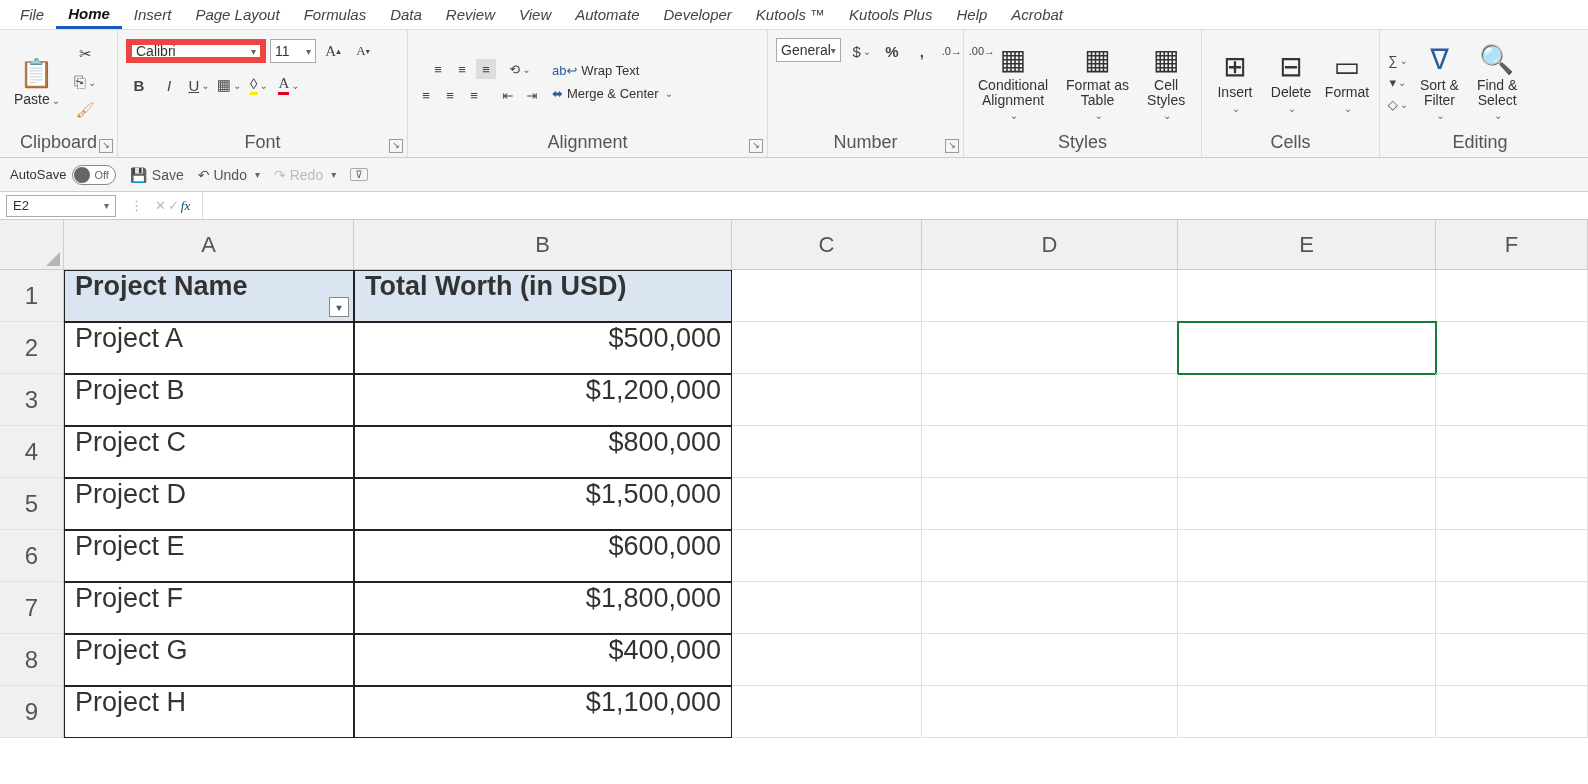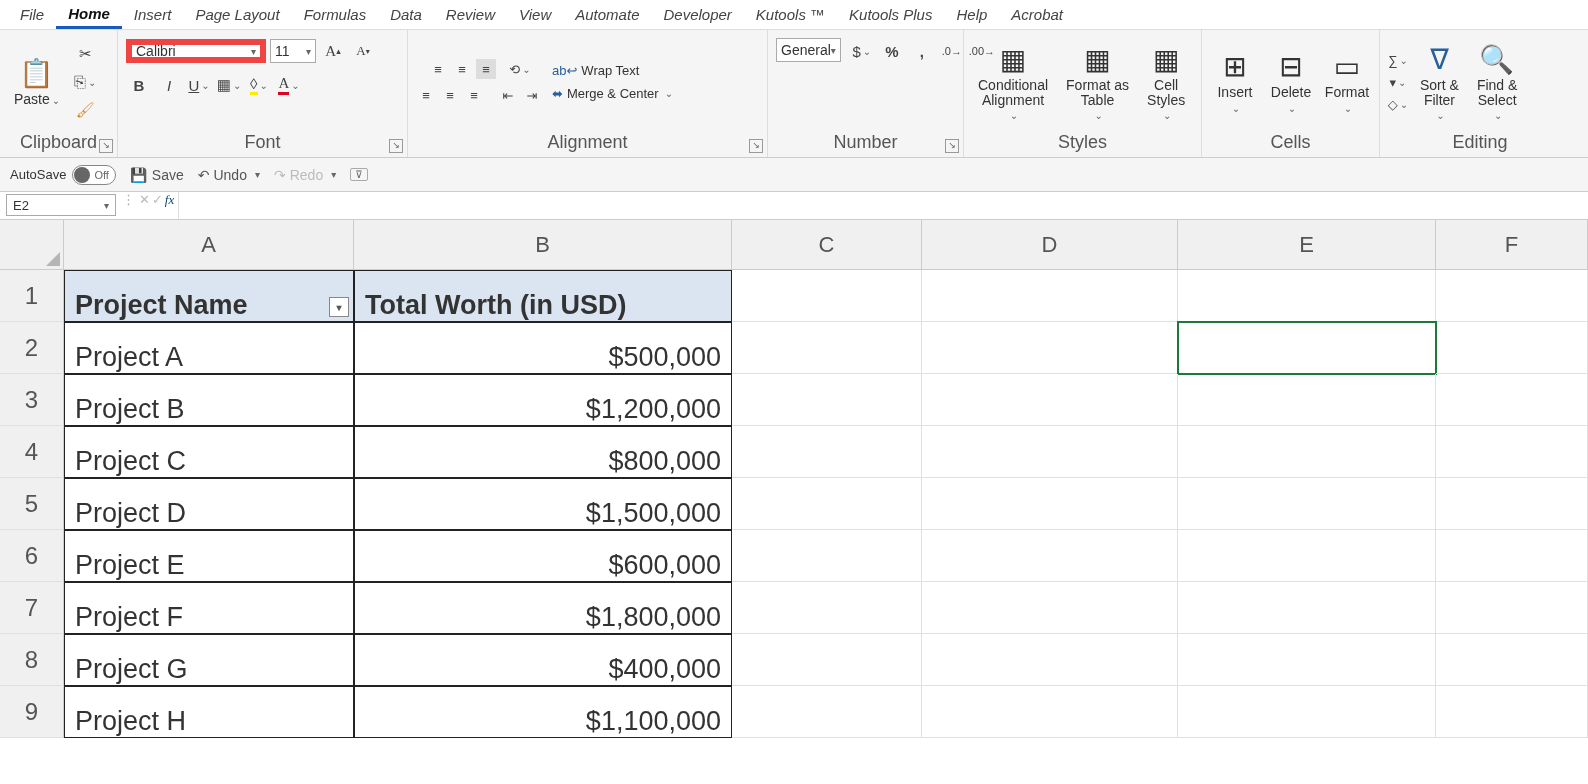--- a/index.html
+++ b/index.html
@@ -36,33 +36,33 @@
 
 .qat { display:flex; align-items:center; gap:14px; padding: 4px 10px; background:#f5f5f5; border-bottom:1px solid #ccc; height:34px; }
 .autosave { display:flex; align-items:center; gap:6px; font-size:13px; }
 .toggle { width:44px; height:20px; border:1px solid #888; border-radius:10px; background:#fff; display:flex; align-items:center; padding:1px; }
 .toggle-knob { width:16px; height:16px; border-radius:50%; background:#666; }
 .toggle-label { font-size:11px; color:#666; margin-left:4px; }
 .qat-btn { display:flex; align-items:center; gap:4px; font-size:14px; color:#555; }
 .qat-btn.disabled { color:#bbb; }
 
 
-.formula-bar { display:flex; align-items:flex-start; border-bottom:1px solid #ccc; height:28px; background:#fff; }
+.formula-bar { display:flex; align-items:center; border-bottom:1px solid #ccc; height:28px; background:#fff;gap:8px; }
 .name-box { width:110px; border:1px solid #aaa; margin:2px 6px; height:22px; font-size:13px; padding:1px 6px; display:flex; align-items:center; justify-content:space-between; }
 .fb-icons { display:flex; gap:2px; color:#bbb; font-size:13px; padding:0 4px; }
 .fb-icons .fx { font-style:italic; font-family: "Times New Roman", serif; color:#0c4a6e; }
 .fb-input { flex:1; border-left:1px solid #ddd; height:100%; }
 
 
 .sheet { display:grid; grid-template-columns: 64px 290px 378px 190px 256px 258px 152px; }
 .corner { background:#f0f0f0; border-right:1px solid #ccc; border-bottom:1px solid #ccc; height:50px; position:relative; }
 .corner::after { content:""; position:absolute; right:3px; bottom:3px; width:0; height:0; border-left:14px solid transparent; border-bottom:14px solid #b5b5b5; }
 .colhdr { background:#f0f0f0; border-right:1px solid #ccc; border-bottom:1px solid #ccc; height:50px; display:flex; align-items:center; justify-content:center; font-size:22px; color:#555; }
 .rowhdr { background:#f0f0f0; border-right:1px solid #ccc; border-bottom:1px solid #e0e0e0; display:flex; align-items:center; justify-content:center; font-size:24px; color:#555; height:52px; }
-.cell { border-right:1px solid #e0e0e0; border-bottom:1px solid #e0e0e0; height:52px; display:flex; align-items:flex-end; padding:0 10px; font-size:27px; }
+.cell { border-right:1px solid #e0e0e0; border-bottom:1px solid #e0e0e0; height:52px; display:flex; align-items:flex-start; padding:0 10px; font-size:27px; }
 .cell.tab-hdr { background:#dbe5f1; border:1px solid #222; font-weight:700; justify-content:flex-start; position:relative; }
 .cell.tab-hdr.centered { justify-content:flex-start; }
 .cell.tab-data { border:1px solid #222; }
 .cell.right { justify-content:flex-end; }
 .filter-btn { position:absolute; right:4px; bottom:4px; width:20px; height:20px; border:1px solid #888; background:#fff; font-size:10px; display:flex; align-items:center; justify-content:center; color:#555; }
 </style>
 </head>
 <body>
 
 <div class="tabs">

